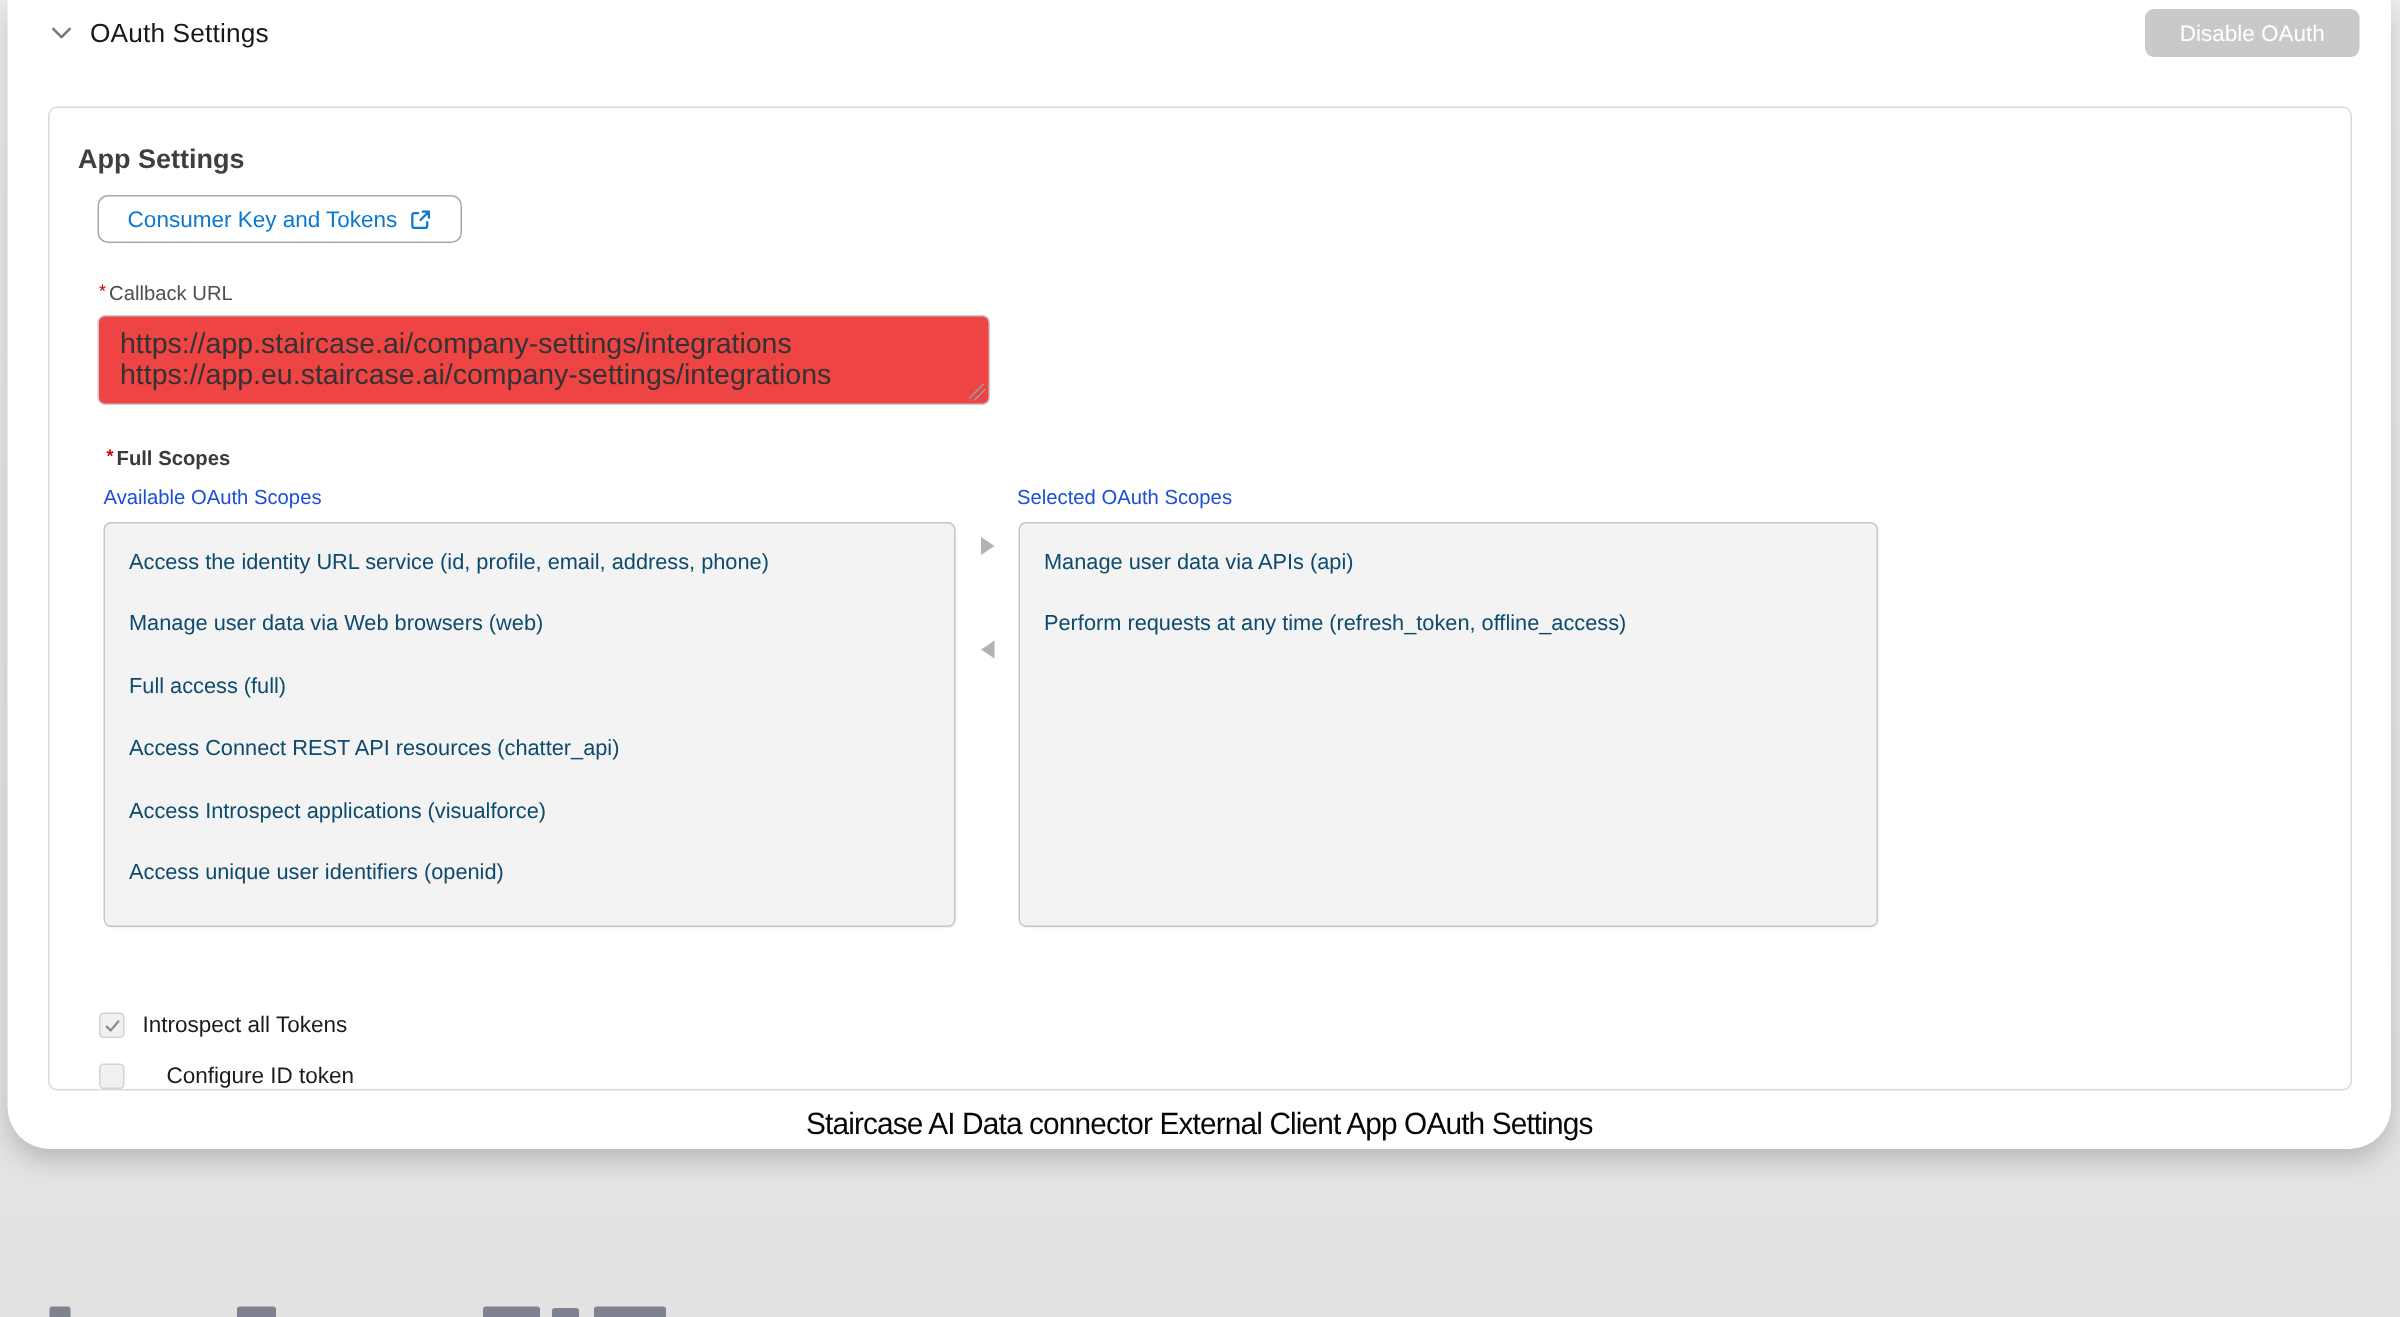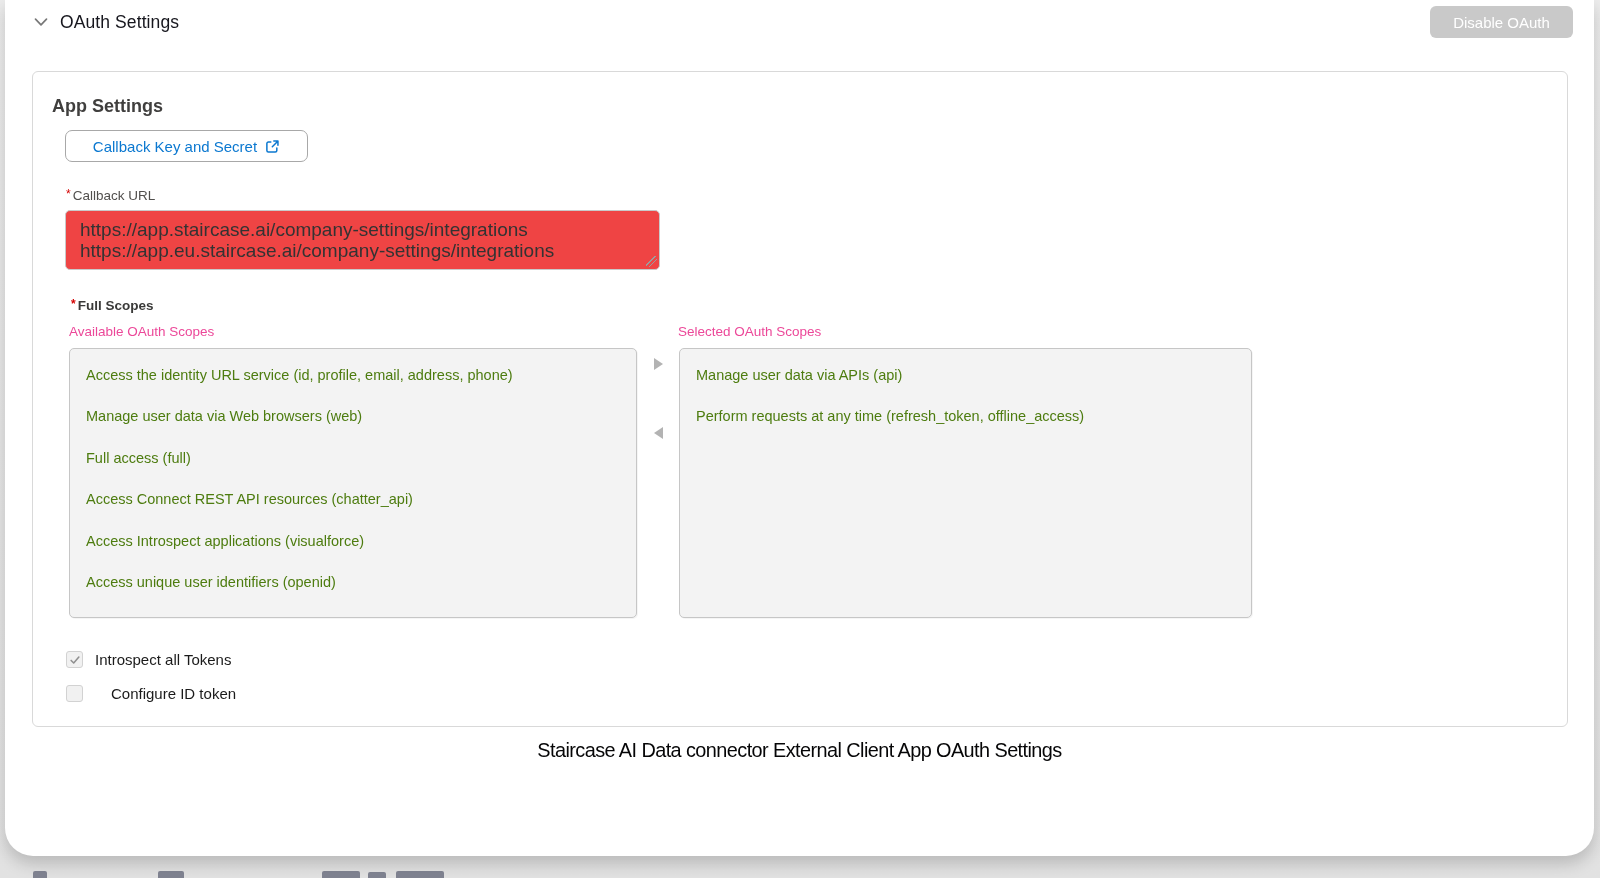--- a/index.html
+++ b/index.html
@@ -11,21 +11,21 @@
   }
   #app {
     position: relative;
     width: 1600px;
     height: 878px;
     background: linear-gradient(180deg, #ececec 0%, #e2e2e2 100%);
   }
   
   .card {
     position: absolute;
-    left: 5px; right: 6px; top: 0; height: 856px;
+    left: 5px; right: 6px; top: 0; height: 766px;
     background: #ffffff;
     border-radius: 0 0 28px 28px;
     box-shadow: 0 8px 16px rgba(0,0,0,0.18);
   }
 
   
   .header-row {
     position: absolute; left: 27px; top: 8px; height: 28px;
     display: flex; align-items: center; gap: 10px;
     cursor: pointer;
@@ -101,42 +101,42 @@
     position: absolute; right: 2px; bottom: 2px;
     width: 11px; height: 11px;
     background:
       linear-gradient(135deg,
         transparent 40%, #9c9c9c 40%, #9c9c9c 46%, transparent 46%,
         transparent 62%, #9c9c9c 62%, #9c9c9c 68%, transparent 68%);
   }
   .oauth-scopes-label { left: 38px; top: 226px; }
   .sublabel {
     position: absolute;
-    font-size: 13.5px; color: #ec4899;
+    font-size: 13.5px; color: #1d4ed8;
   }
   .available-label { left: 36px; top: 252px; }
   .selected-label  { left: 645px; top: 252px; }
 
   .listbox {
     position: absolute;
     top: 276px; height: 270px;
     background: #f3f3f3;
     border: 1px solid #c6c6c6;
     border-radius: 5px;
     box-shadow: 1px 1px 0 rgba(0,0,0,0.04);
     padding-top: 5px;
     overflow: hidden;
   }
   .listbox.available { left: 36px;  width: 568px; }
   .listbox.selected  { left: 646px; width: 573px; }
   .scope-item {
     height: 41.5px;
     display: flex; align-items: center;
     padding: 0 16px;
-    font-size: 14.5px; color: #4d7c0f;
+    font-size: 14.5px; color: #0c4a6e;
     cursor: pointer;
     white-space: nowrap;
   }
 
   .arrow-btn {
     position: absolute;
     width: 20px; height: 20px;
     display: flex; align-items: center; justify-content: center;
     background: transparent; border: none; cursor: pointer;
   }
@@ -152,20 +152,21 @@
     width: 0; height: 0;
     border-right: 9px solid #b3b3b3;
     border-top: 6px solid transparent;
     border-bottom: 6px solid transparent;
   }
 
   .checkbox-row {
     position: absolute; left: 33px;
     display: flex; align-items: center; gap: 12px;
     cursor: pointer;
+    margin-top: 24px;
   }
   .checkbox-row.row-0 { top: 579px; }
   .checkbox-row.row-1 { top: 613px; gap: 28px; }
   .cbox {
     width: 17px; height: 17px;
     background: #f1f1f1;
     border: 1px solid #d2d2d2;
     border-radius: 3px;
     display: flex; align-items: center; justify-content: center;
   }
@@ -206,21 +207,21 @@
       </svg>
       <span class="section-title">OAuth Settings</span>
     </div>
     <button class="disable-btn">Disable OAuth</button>
 
     <div class="panel">
 
       <div class="app-settings-title">App Settings</div>
 
       <button class="consumer-btn">
-        <span>Callback Key and Secret</span>
+        <span>Consumer Key and Tokens</span>
         <svg class="ext-icon" viewBox="0 0 16 16">
           <path d="M6.2 3.2 H3.6 C2.7 3.2 2 3.9 2 4.8 v7.4 C2 13.1 2.7 13.8 3.6 13.8 h7.4 c0.9 0 1.6-0.7 1.6-1.6 V9.6" fill="none" stroke="#0b78d0" stroke-width="1.6" stroke-linecap="round"></path>
           <path d="M9.4 2.2 h4.4 v4.4 M13.6 2.4 L7.8 8.2" fill="none" stroke="#0b78d0" stroke-width="1.6" stroke-linecap="round" stroke-linejoin="round"></path>
         </svg>
       </button>
 
       <div class="field-label callback-label">
         <span class="req">*</span>
         <span>Callback URL</span>
       </div>

